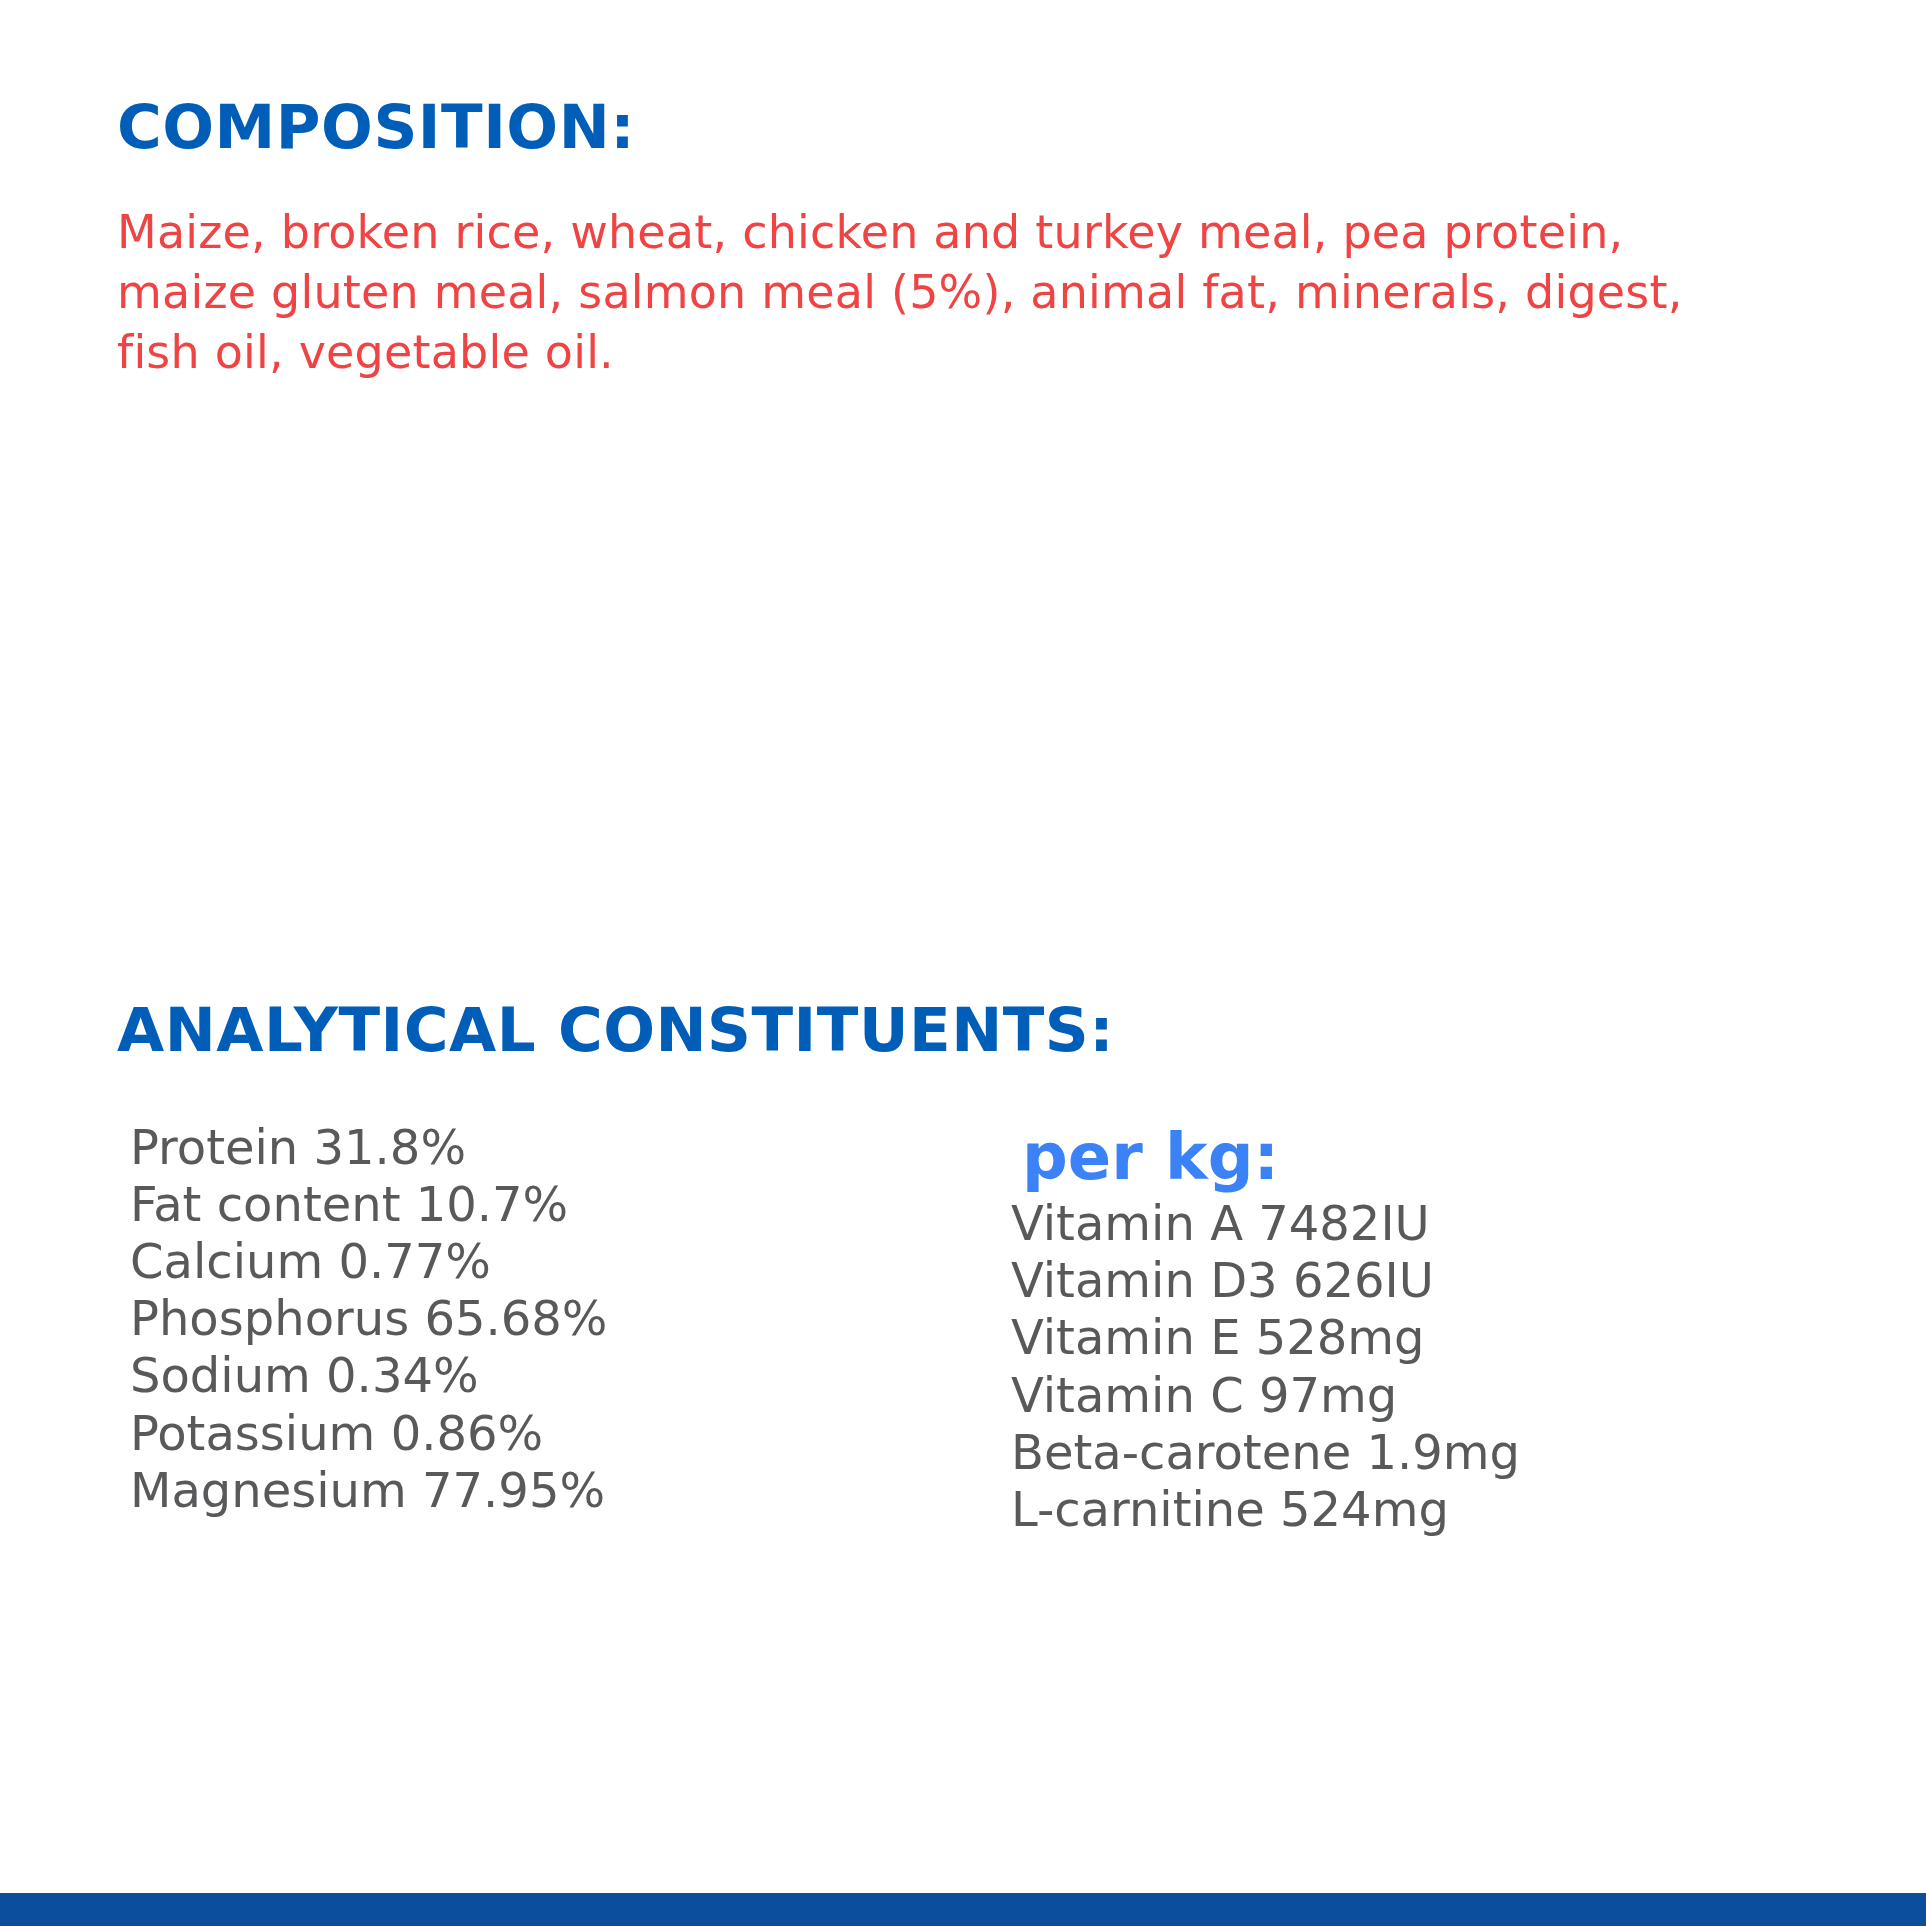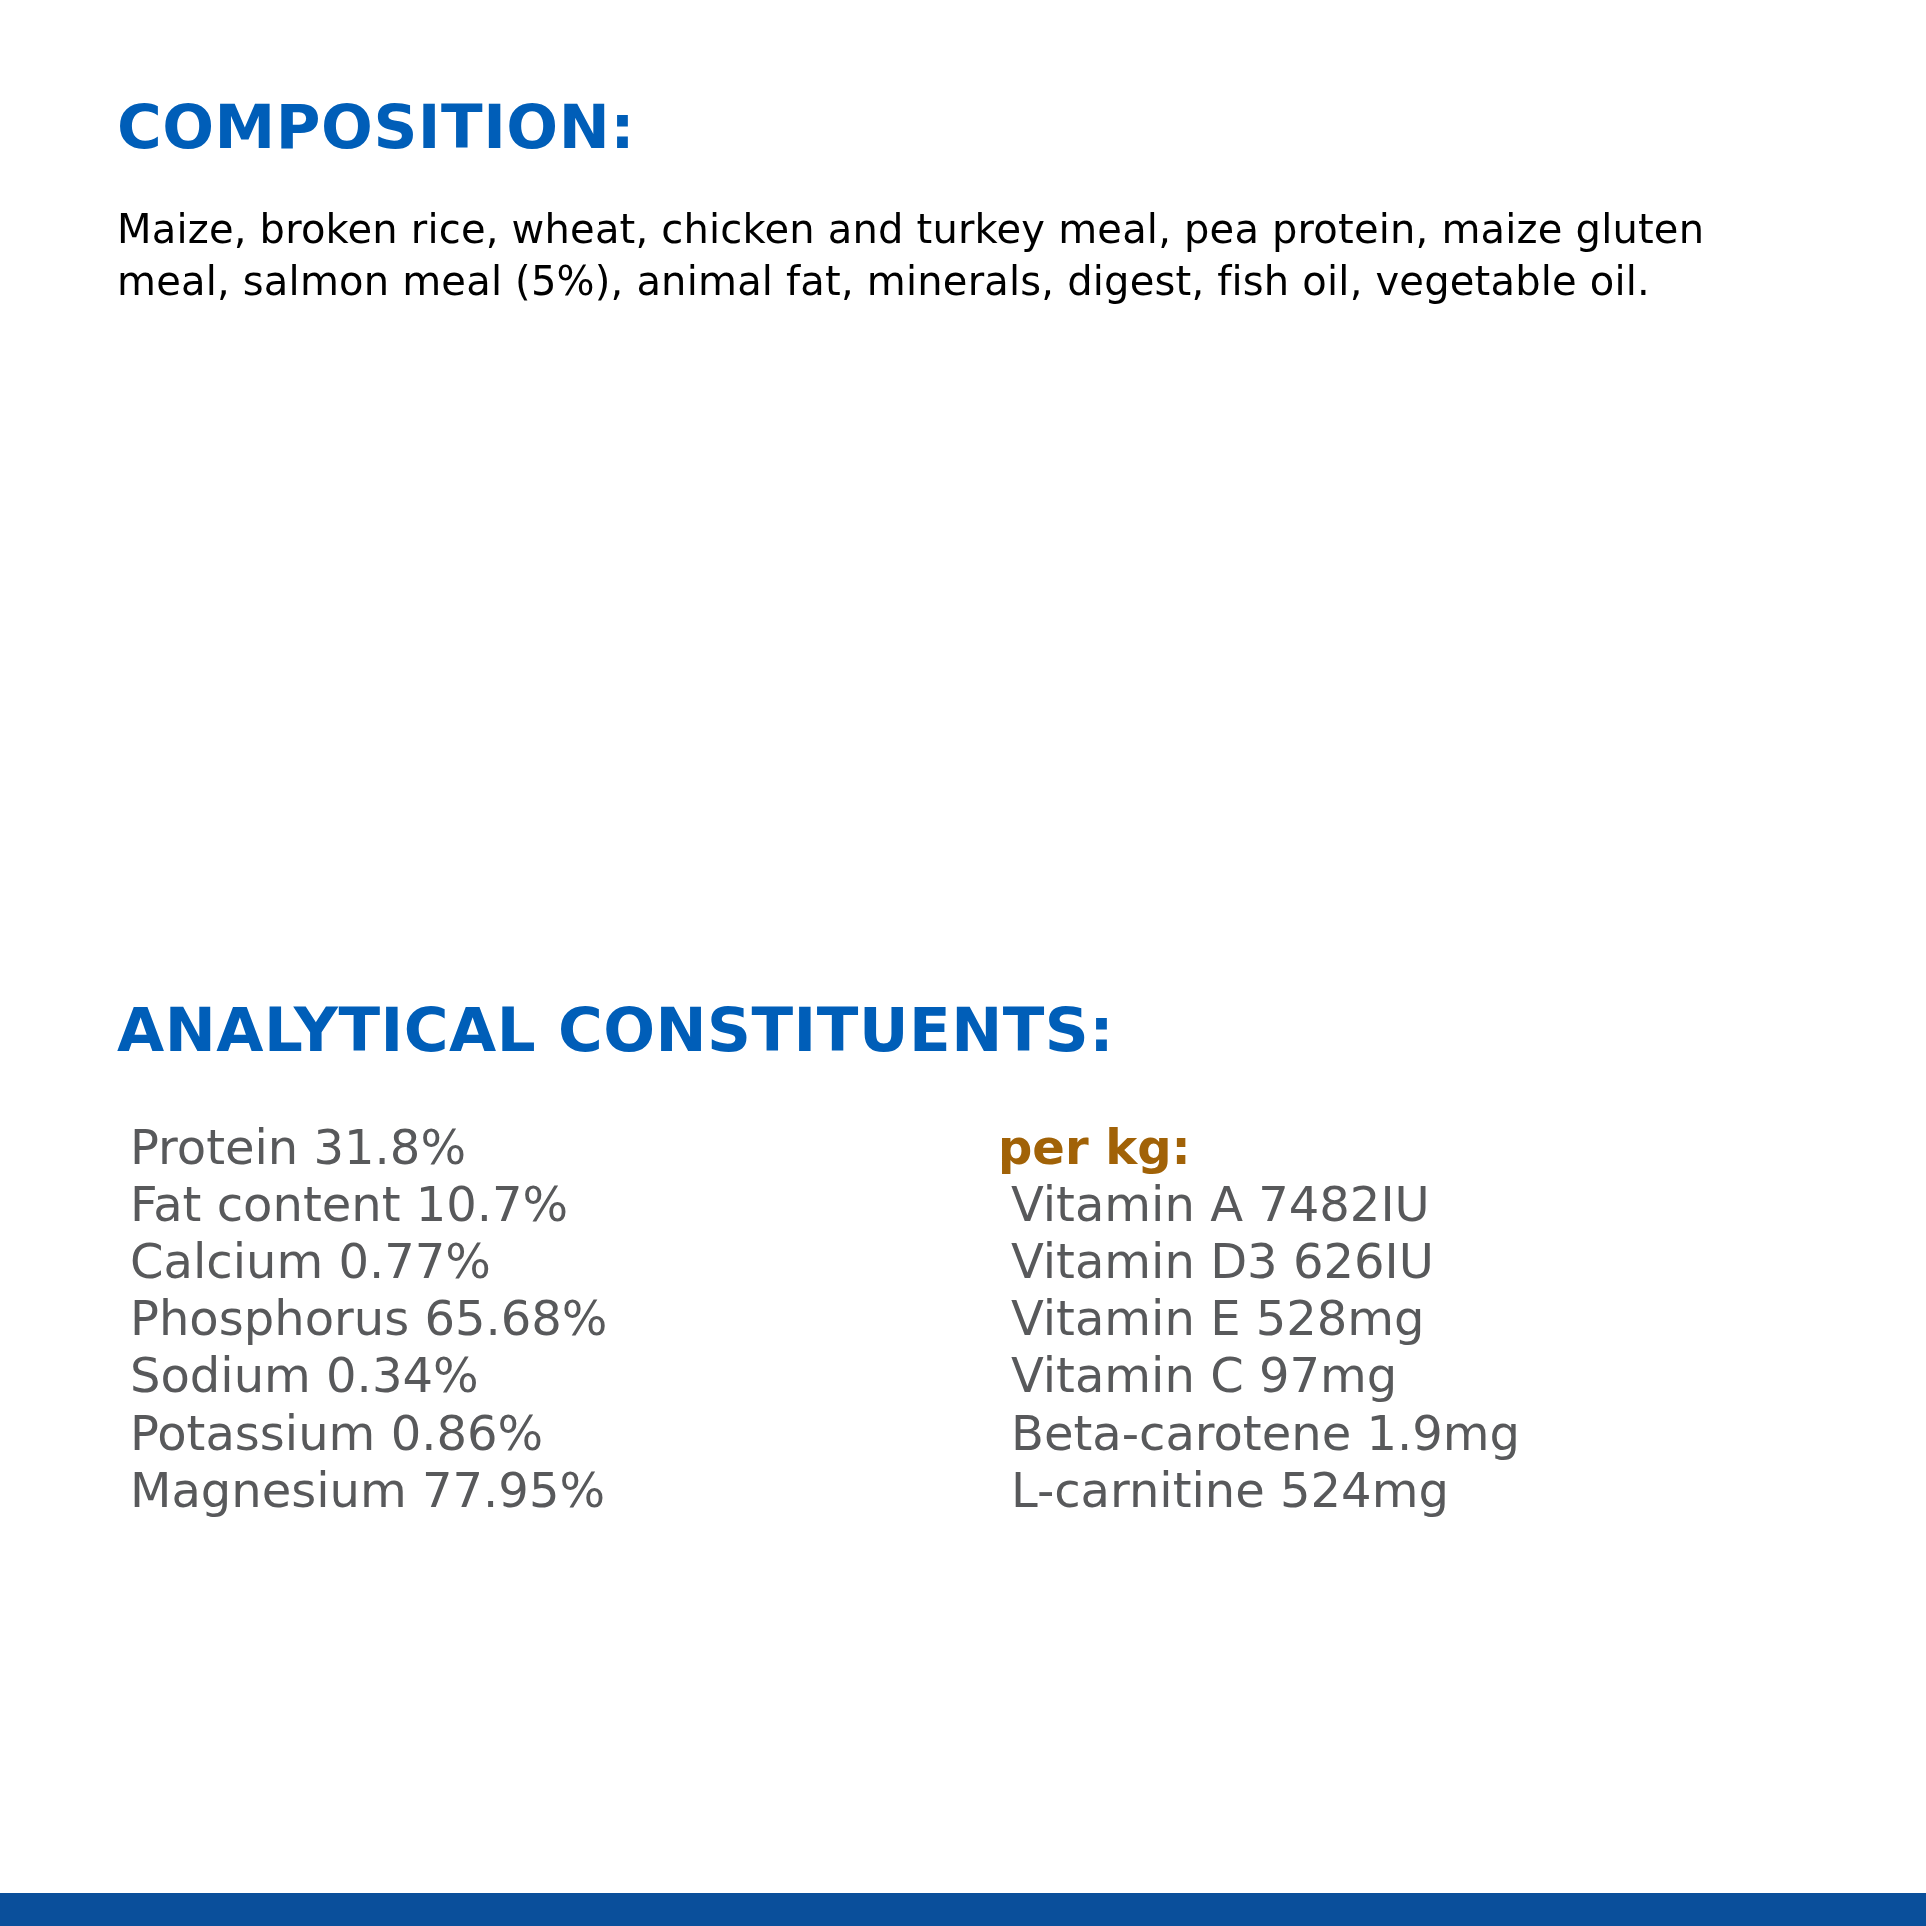--- a/index.html
+++ b/index.html
@@ -34,22 +34,22 @@
     left: 117px;
     top: 95px;
     width: 1683px;
   }
   .composition-heading {
     font-size: 61px;
     line-height: 1.05;
     margin: 0 0 44px 0;
   }
   .composition-text {
-    color: #000000;
-    font-size: 40px;
+    color: #ef4444;
+    font-size: 46px;
     line-height: 1.3;
     font-weight: 400;
     max-width: 1643px;
     letter-spacing: 0.2px;
   }
 
   
   .analytical-block {
     position: absolute;
     left: 117px;
@@ -74,25 +74,26 @@
   }
   .nutrient-line {
     color: #58595b;
     font-size: 48px;
     line-height: 1.19;
     font-weight: 400;
     white-space: nowrap;
     margin-left: 13px;
   }
   .perkg-label {
-    color: #a16207;
-    font-size: 48px;
+    color: #3b82f6;
+    font-size: 64px;
     line-height: 1.19;
     font-weight: bold;
     white-space: nowrap;
+    margin-left: 24px;
   }
 
   
   .bottom-bar {
     position: absolute;
     left: 0;
     bottom: 0;
     width: 1927px;
     height: 34px;
     background: #0a4f9b;

